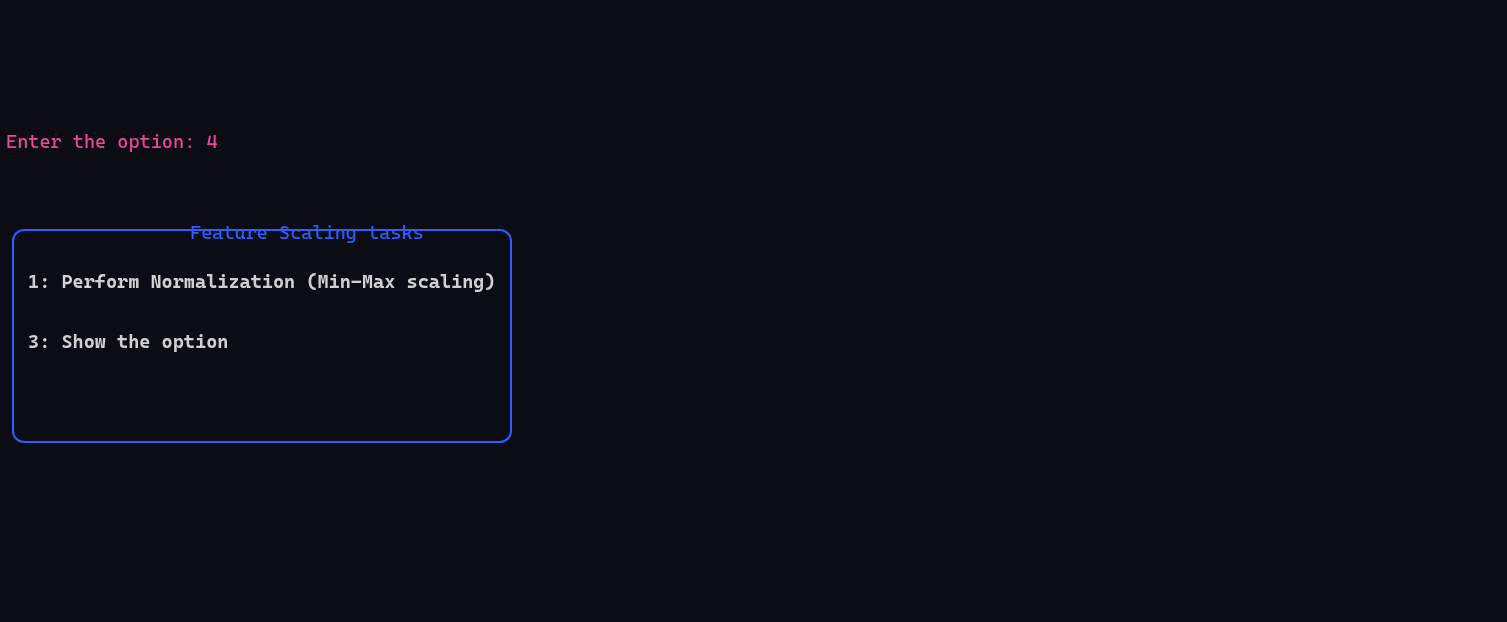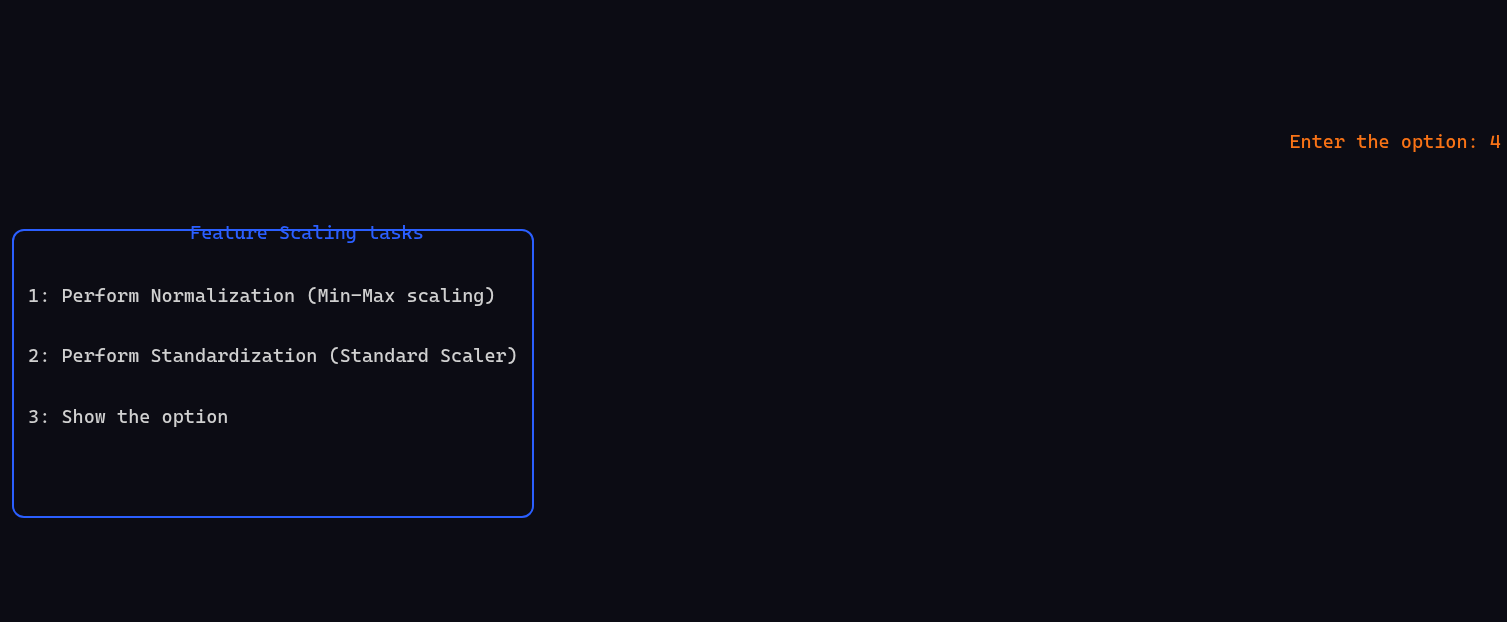--- a/index.html
+++ b/index.html
@@ -5,28 +5,29 @@
   body {
     background: #0c0c14;
     color: #d0d0d0;
     font-family: "Cascadia Code", "Fira Code", "Consolas", "Menlo", monospace;
     font-size: 19px;
     line-height: 1.6;
     margin: 0;
     padding: 4px 6px;
     white-space: pre;
   }
-  .prompt-line { color: #f97316; text-align: right; }
+  .prompt-line { color: #ec4899; }
   .box {
     display: inline-block;
     border: 2px solid #2b5fff;
     border-radius: 12px;
-    padding: 18px 14px 10px 14px;
+    padding: 4px 14px 10px 14px;
     margin-top: -18px;
     position: relative;
+    font-weight: bold;
   }
   .box-wrapper { margin: 0 0 0 6px; }
   .box-title {
     position: relative;
     top: 0;
     left: 170px;
     display: inline-block;
     background: #0c0c14;
     color: #2b5fff;
     padding: 0 8px;
@@ -38,21 +39,20 @@
 </head>
 <body>
 
 
 
 <div class="prompt-line"><span>Enter the option: </span><span>4</span></div>
 <div class="box-wrapper">
 <span class="box-title">Feature Scaling tasks</span>
 <div class="box">
 <div>1: Perform Normalization (Min-Max scaling)</div>
-<div>2: Perform Standardization (Standard Scaler)</div>
 <div>3: Show the option</div>
 <div class="spacer-sm"></div>
 </div>
 </div>
 <div class="spacer"></div>
 
 
 
 
 

